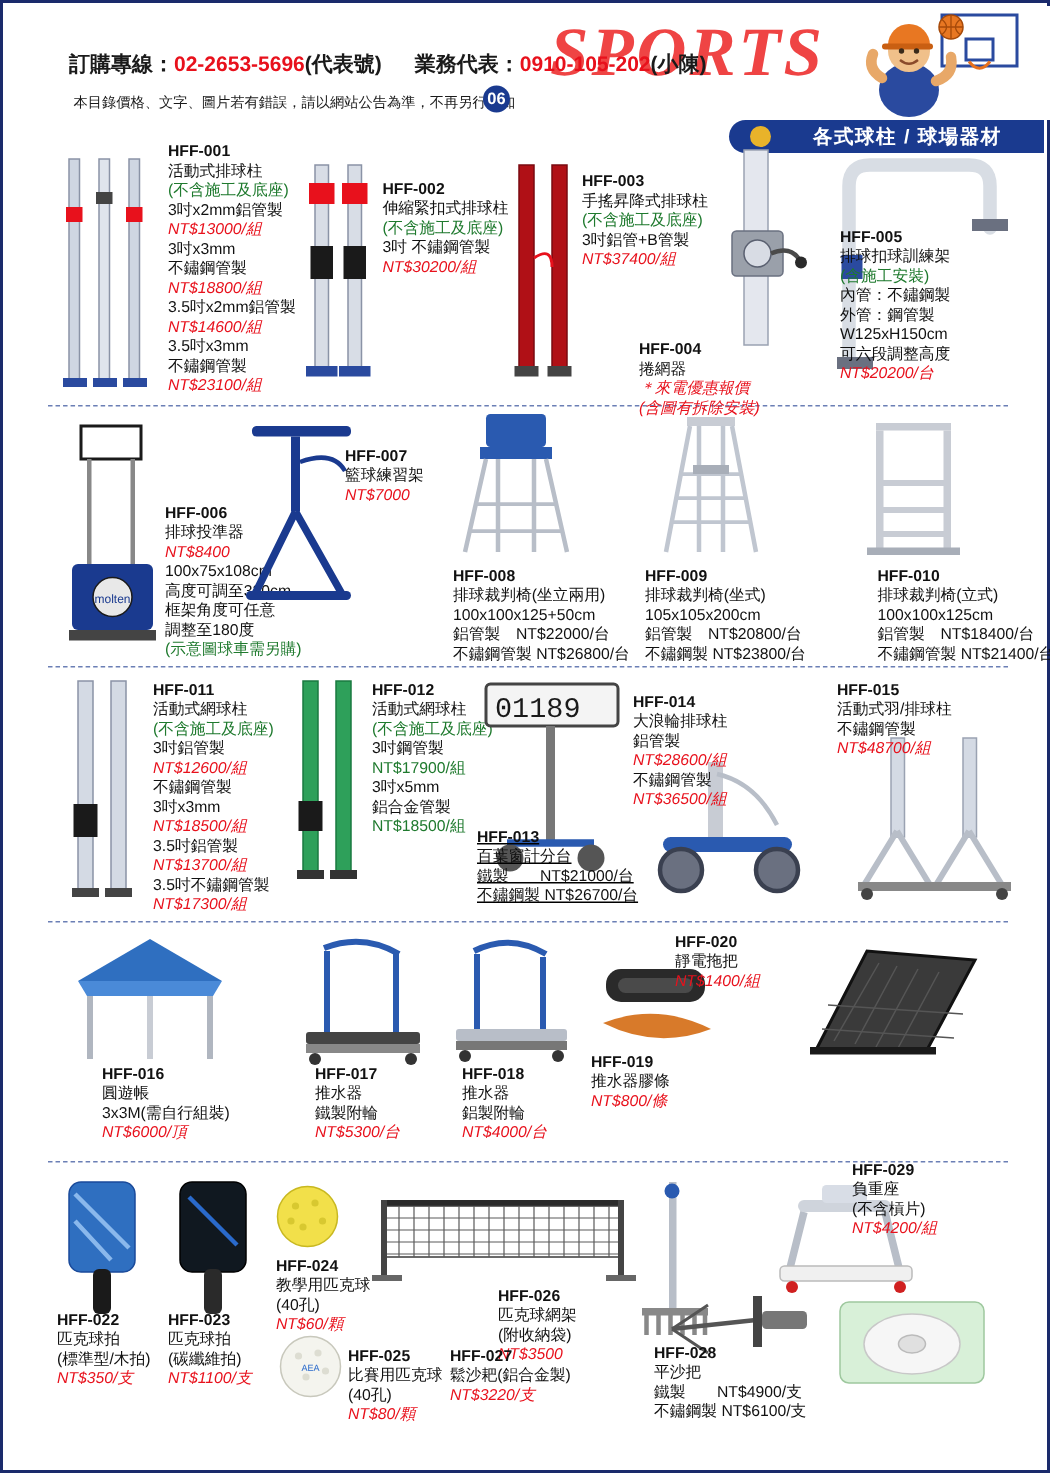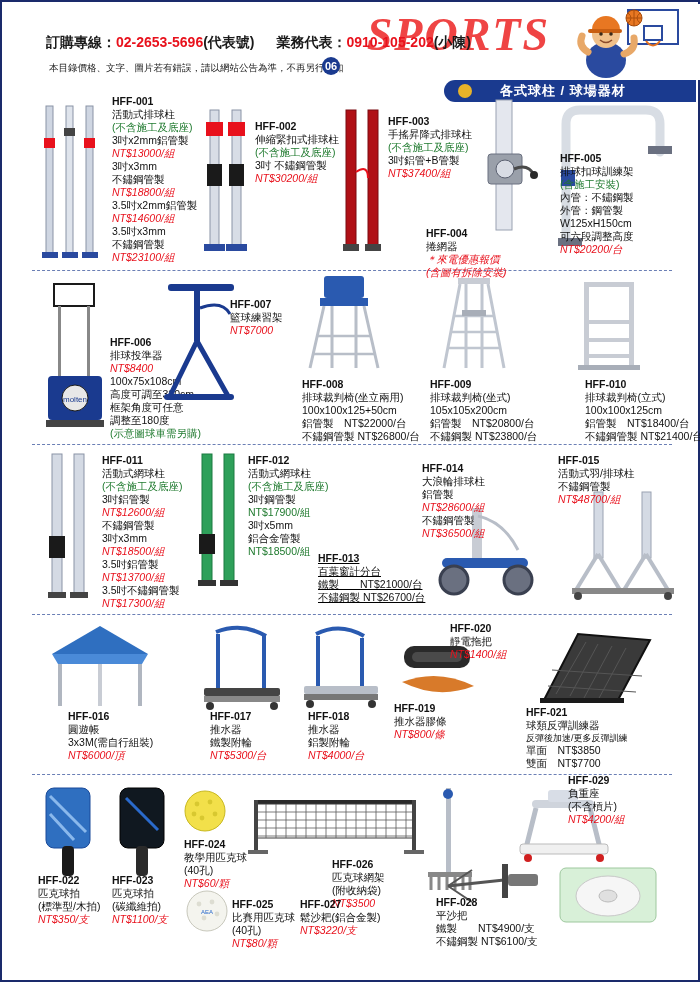--- a/index.html
+++ b/index.html
@@ -46,21 +46,21 @@
     background: #1a3a8f; color: #ffffff;
     font-size: 11px; font-weight: bold;
     text-align: center; line-height: 18px;
   }
   .hdr-mascot {
     position: absolute; right: 14px; top: 4px; width: 120px; height: 72px;
   }
   
   .cat-banner {
     position: absolute; right: 2px; top: 78px;
-    width: 252px; height: 22px;
+    width: 210px; height: 22px;
     background: #1a3a8f;
     border-radius: 11px 0 0 11px;
     color: #ffffff; font-size: 13px; font-weight: bold;
     line-height: 22px; padding-left: 56px;
     letter-spacing: 1px;
   }
   .cat-banner::before {
     content: "";
     position: absolute; left: 14px; top: 4px;
     width: 14px; height: 14px; border-radius: 50%;
@@ -367,20 +367,32 @@
     <div class="code">HFF-012</div>
     <div class="nm">活動式網球柱</div>
     <div class="green">(不含施工及底座)</div>
     <div class="nm">3吋鋼管製</div>
     <div class="green">NT$17900/組</div>
     <div class="nm">3吋x5mm</div>
     <div class="nm">鋁合金管製</div>
     <div class="green">NT$18500/組</div>
   </div>
 
+  <div class="pic" style="left:316px; top:450px;">
+    <svg width="100" height="140" viewBox="0 0 100 140">
+      <rect x="6" y="4" width="88" height="28" rx="3" fill="#f4f4f4" stroke="#444" stroke-width="2"></rect>
+      <g font-family="Liberation Mono, monospace" font-size="19" fill="#1a1a1a">
+        <text x="12" y="26">01189</text>
+      </g>
+      <rect x="46" y="32" width="6" height="78" fill="#777"></rect>
+      <path d="M20 110 L78 110" stroke="#2a5ab0" stroke-width="5"></path>
+      <circle cx="22" cy="120" r="9" fill="#555"></circle>
+      <circle cx="76" cy="120" r="9" fill="#555"></circle>
+    </svg>
+  </div>
   <div class="item" style="left:316px; top:550px;text-decoration:underline;">
     <div class="code">HFF-013</div>
     <div class="nm">百葉窗計分台</div>
     <div class="nm">鐵製　　NT$21000/台</div>
     <div class="nm">不鏽鋼製 NT$26700/台</div>
   </div>
 
   <div class="pic" style="left:430px; top:506px;">
     <svg width="110" height="92" viewBox="0 0 110 92">
       <rect x="40" y="0" width="10" height="52" fill="#c8ccd4"></rect>
@@ -486,27 +498,20 @@
     <div class="price">NT$1400/組</div>
   </div>
 
   <div class="pic" style="left:524px; top:624px;">
     <svg width="140" height="82" viewBox="0 0 140 82">
       <path d="M18 74 L52 8 L124 14 L92 74 Z" fill="#3a3a3a" stroke="#111" stroke-width="2"></path>
       <path d="M30 68 L60 16 M44 70 L72 18 M58 72 L86 20 M72 74 L100 22" stroke="#555" stroke-width="1"></path>
       <path d="M22 60 L110 66 M26 44 L116 50" stroke="#555" stroke-width="1"></path>
       <rect x="14" y="72" width="84" height="5" fill="#1a1a1a"></rect>
     </svg>
-  </div>
-  <div class="item" style="left:524px; top:704px;">
-    <div class="code">HFF-021</div>
-    <div class="nm">球類反彈訓練器</div>
-    <div class="nm tiny">反彈後加速/更多反彈訓練</div>
-    <div class="nm">單面　NT$3850</div>
-    <div class="nm">雙面　NT$7700</div>
   </div>
 
   <div class="pic" style="left:36px; top:782px;">
     <svg width="64" height="96" viewBox="0 0 64 96">
       <rect x="8" y="4" width="44" height="60" rx="8" fill="#2f6fc0" stroke="#1a4a9a"></rect>
       <path d="M12 12 L48 48 M12 30 L36 56" stroke="#8ab8ec" stroke-width="3"></path>
       <rect x="24" y="62" width="12" height="30" rx="4" fill="#1a1a1a"></rect>
     </svg>
   </div>
   <div class="item" style="left:36px; top:872px;">

